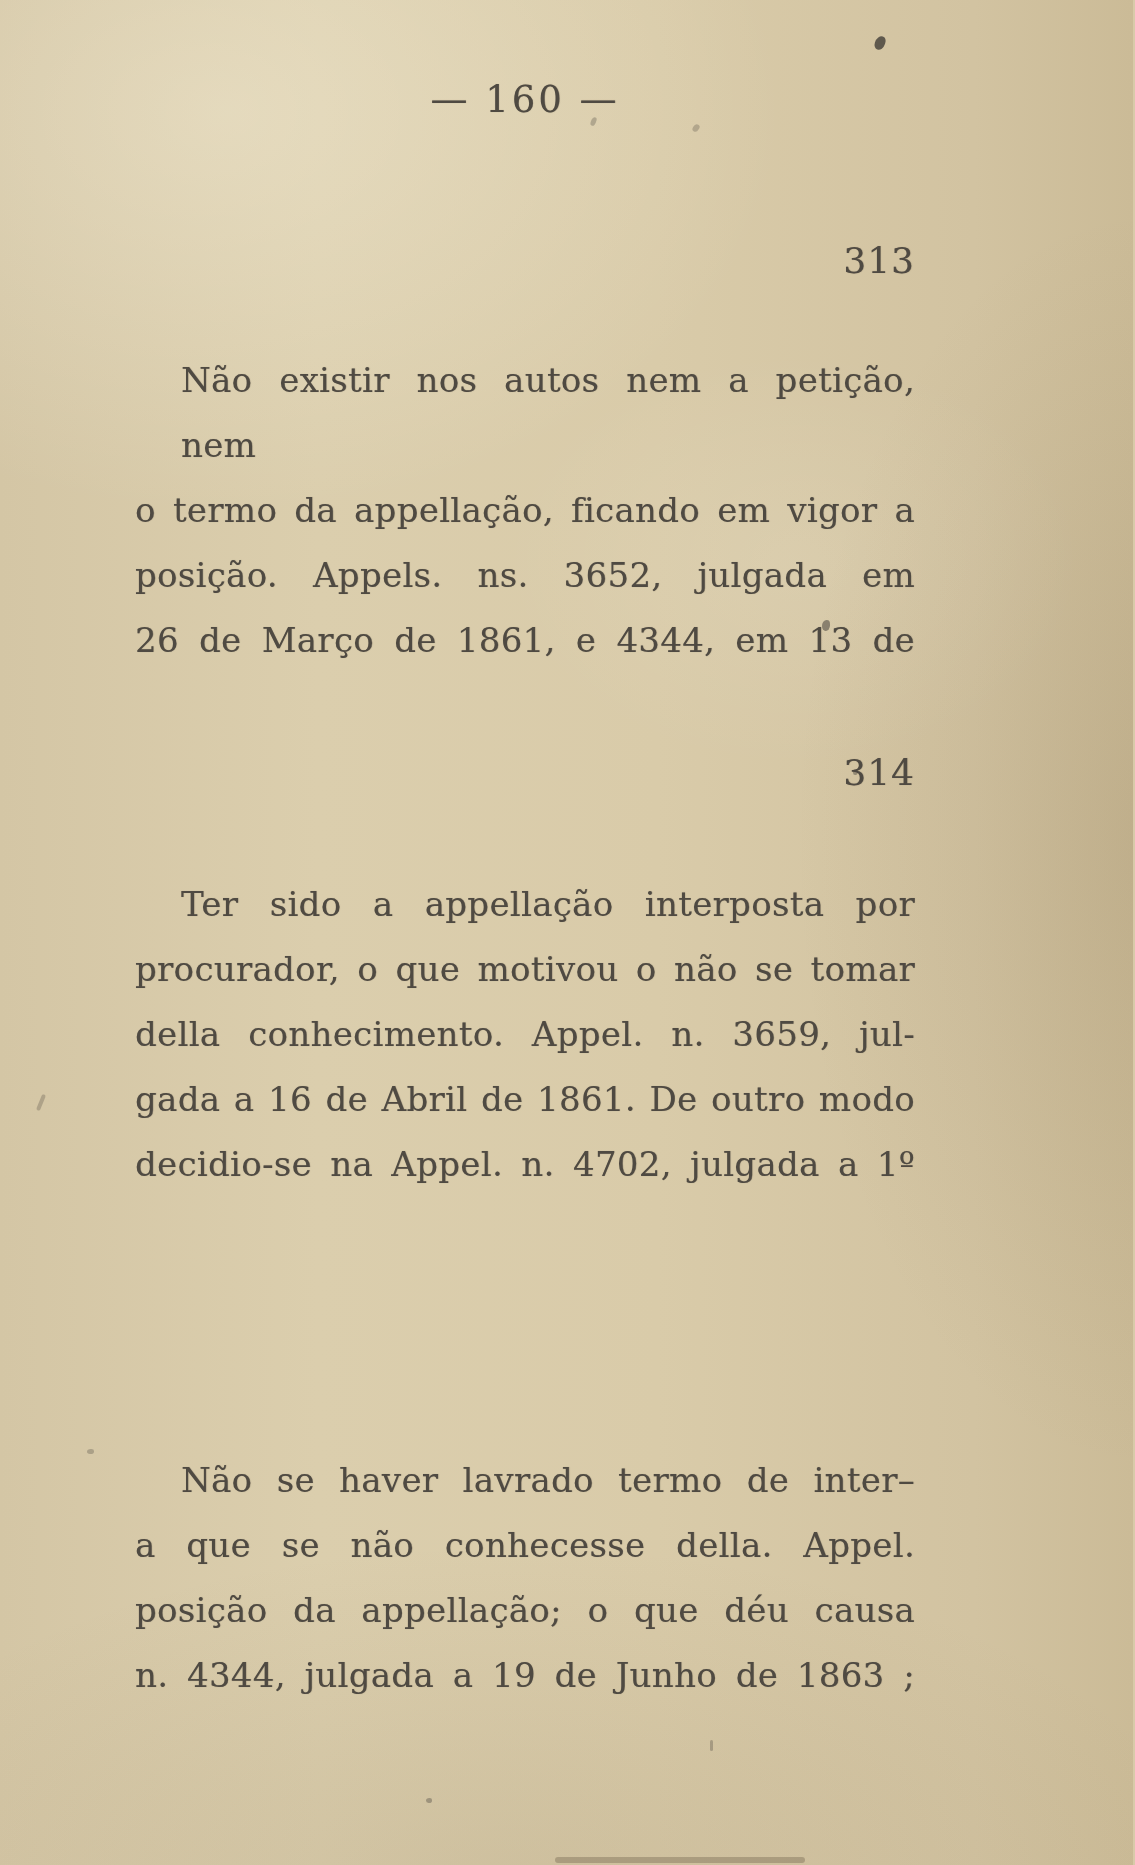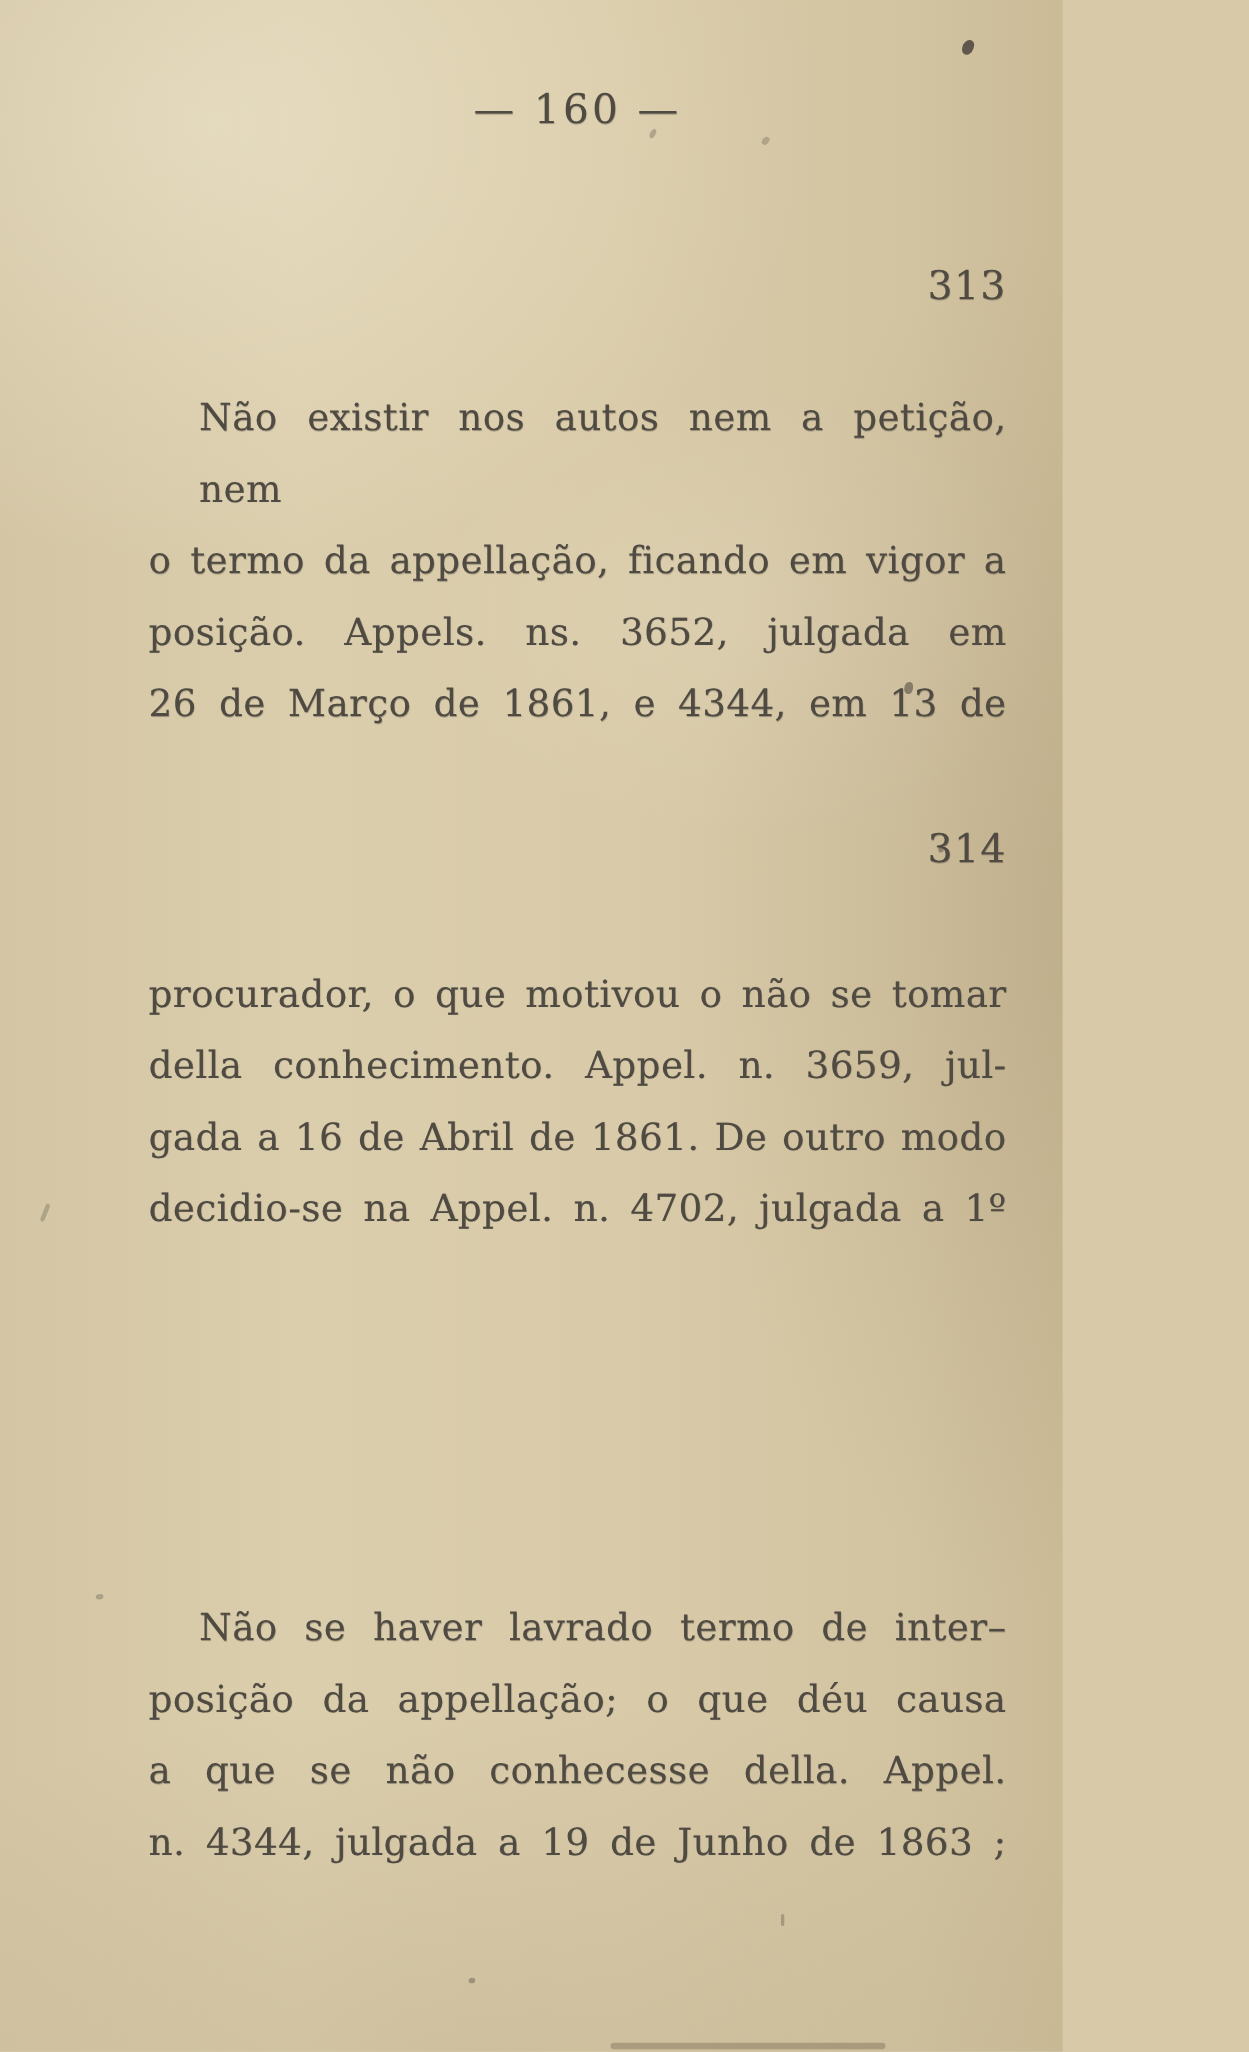--- a/index.html
+++ b/index.html
@@ -8,21 +8,21 @@
   }
   body {
     width: 1135px;
     height: 1865px;
     overflow: hidden;
     background: #d8caa9;
   }
   .page {
     position: absolute;
     left: 0; top: 0;
-    width: 966px;
+    width: 1133px;
     height: 1865px;
     font-family: "DejaVu Serif", "Liberation Serif", serif;
     color: #4f4a42;
     background:
       radial-gradient(ellipse 900px 650px at 20% 6%, rgba(255,250,232,0.30), rgba(255,250,232,0) 62%),
       radial-gradient(ellipse 500px 900px at 101% 45%, rgba(120,98,66,0.14), rgba(120,98,66,0) 70%),
       radial-gradient(ellipse 1000px 500px at 45% 102%, rgba(112,92,60,0.12), rgba(112,92,60,0) 72%),
       radial-gradient(ellipse 420px 300px at 70% 30%, rgba(255,252,240,0.10), rgba(255,252,240,0) 70%),
       linear-gradient(90deg, #d4c6a5 0%, #dbcead 28%, #d9cba9 58%, #d2c3a1 86%, #cbbb97 100%);
   }
@@ -104,30 +104,31 @@
   <div class="sec-num n313">313</div>
   <div class="para p313">
     <div class="line indent">Não existir nos autos nem a petição, nem</div>
     <div class="line">o termo da appellação, ficando em vigor a</div>
     <div class="line">posição. Appels. ns. 3652, julgada em</div>
     <div class="line">26 de Março de 1861, e 4344, em 13 de</div>
   </div>
 
   <div class="sec-num n314">314</div>
   <div class="para p314">
+    <div class="line indent">Ter sido a appellação interposta por</div>
     <div class="line">procurador, o que motivou o não se tomar</div>
     <div class="line">della conhecimento. Appel. n. 3659, jul-</div>
     <div class="line">gada a 16 de Abril de 1861. De outro modo</div>
     <div class="line">decidio-se na Appel. n. 4702, julgada a 1º</div>
   </div>
 
   <div class="para p315">
     <div class="line indent">Não se haver lavrado termo de inter–</div>
+    <div class="line">a que se não conhecesse della. Appel.</div>
     <div class="line">posição da appellação; o que déu causa</div>
-    <div class="line">a que se não conhecesse della. Appel.</div>
     <div class="line">n. 4344, julgada a 19 de Junho de 1863 ;</div>
   </div>
 
   <span class="speck sp1"></span>
   <span class="speck sp2"></span>
   <span class="speck sp3"></span>
   <span class="speck sp4"></span>
   <span class="speck sp5"></span>
   <span class="speck sp6"></span>
   <span class="speck sp7"></span>

